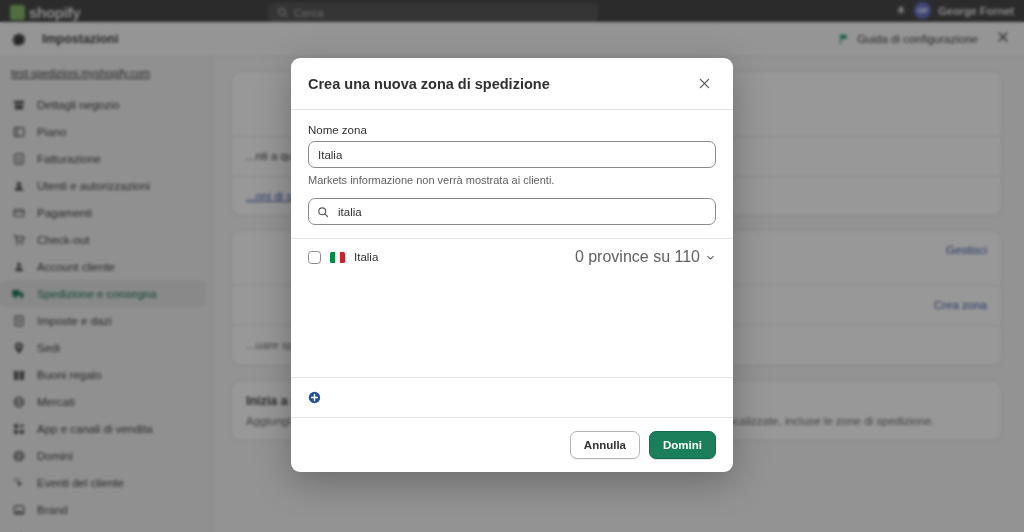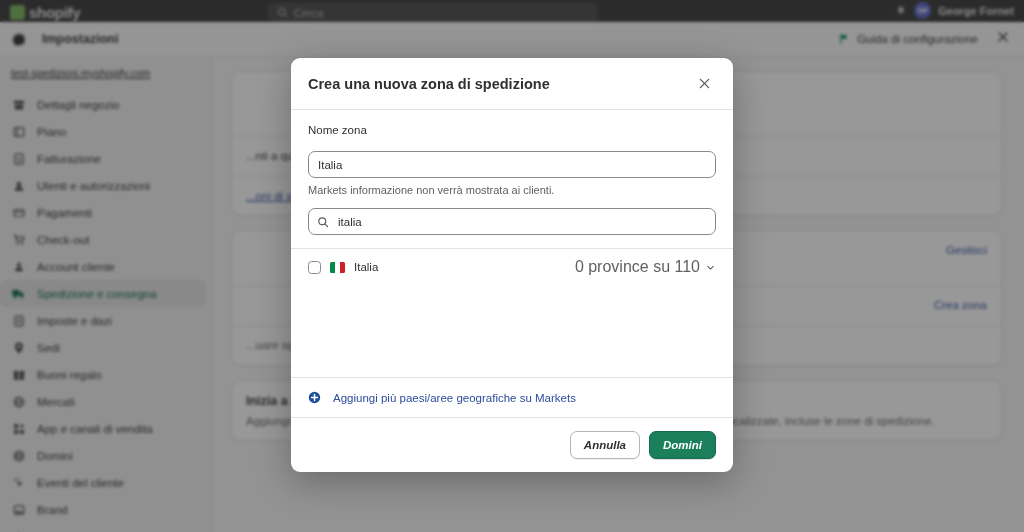--- a/index.html
+++ b/index.html
@@ -123,21 +123,21 @@
     height: 52px; flex: none;
     display: flex; align-items: center; justify-content: space-between;
     padding: 0 17px 0 17px;
     border-bottom: 1px solid #e3e3e3;
   }
   .modal-title { font-size: 14.5px; font-weight: 600; color: #303030; }
   .modal-close { cursor: pointer; padding: 4px; border-radius: 6px; display:flex; }
 
   .modal-body { flex: 1; overflow: hidden; display: flex; flex-direction: column; }
   .field-block { padding: 14px 17px 0 17px; }
-  .field-label { font-size: 11.5px; color: #303030; margin-bottom: 15px; }
+  .field-label { font-size: 11.5px; color: #303030; margin-bottom: 5px; }
   .text-input {
     width: 100%; height: 27px; border: 1px solid #8a8a8a;
     border-radius: 7px; padding: 0 9px;
     font-size: 11.5px; color: #303030;
     font-family: "Liberation Sans", sans-serif;
     background: #fff; outline: none;
   }
   .field-help { font-size: 11px; color: #616161; margin-top: 6px; }
 
   .search-block { padding: 12px 17px 13px 17px; }
@@ -186,21 +186,21 @@
   .modal-footer {
     border-top: 1px solid #e3e3e3;
     height: 55px; flex: none;
     display: flex; align-items: center; justify-content: flex-end;
     gap: 9px; padding-right: 17px;
   }
   .btn {
     font-family: "Liberation Sans", sans-serif;
     font-size: 11.5px; font-weight: 600;
     border-radius: 7px; cursor: pointer;
-    height: 28px; padding: 0 13px; font-style: italic;
+    height: 28px; padding: 0 13px;
   }
   .btn-default {
     background: #fff; border: 1px solid #b5b5b5; color: #303030;
     box-shadow: 0 1px 0 rgba(0,0,0,0.06);
   }
   .btn-primary {
     background: #1a7f5a; border: 1px solid #136c4c; color: #fff;
     box-shadow: 0 1px 0 rgba(0,0,0,0.12);
   }
 </style>
@@ -532,21 +532,20 @@
         </div>
       </div>
 
       <div class="modal-markets">
         <span class="plus-ico">
           <svg width="13" height="13" viewBox="0 0 16 16">
             <circle cx="8" cy="8" r="7" fill="#1f5199"></circle>
             <path d="M8 4.4v7.2M4.4 8h7.2" stroke="#fff" stroke-width="1.8" stroke-linecap="round"></path>
           </svg>
         </span>
-        <a class="markets-link">Aggiungi più paesi/aree geografiche su Markets</a>
       </div>
     </div>
 
     <div class="modal-footer">
       <button class="btn btn-default">Annulla</button>
       <button class="btn btn-primary">Domini</button>
     </div>
   </div>
 
 </div>

